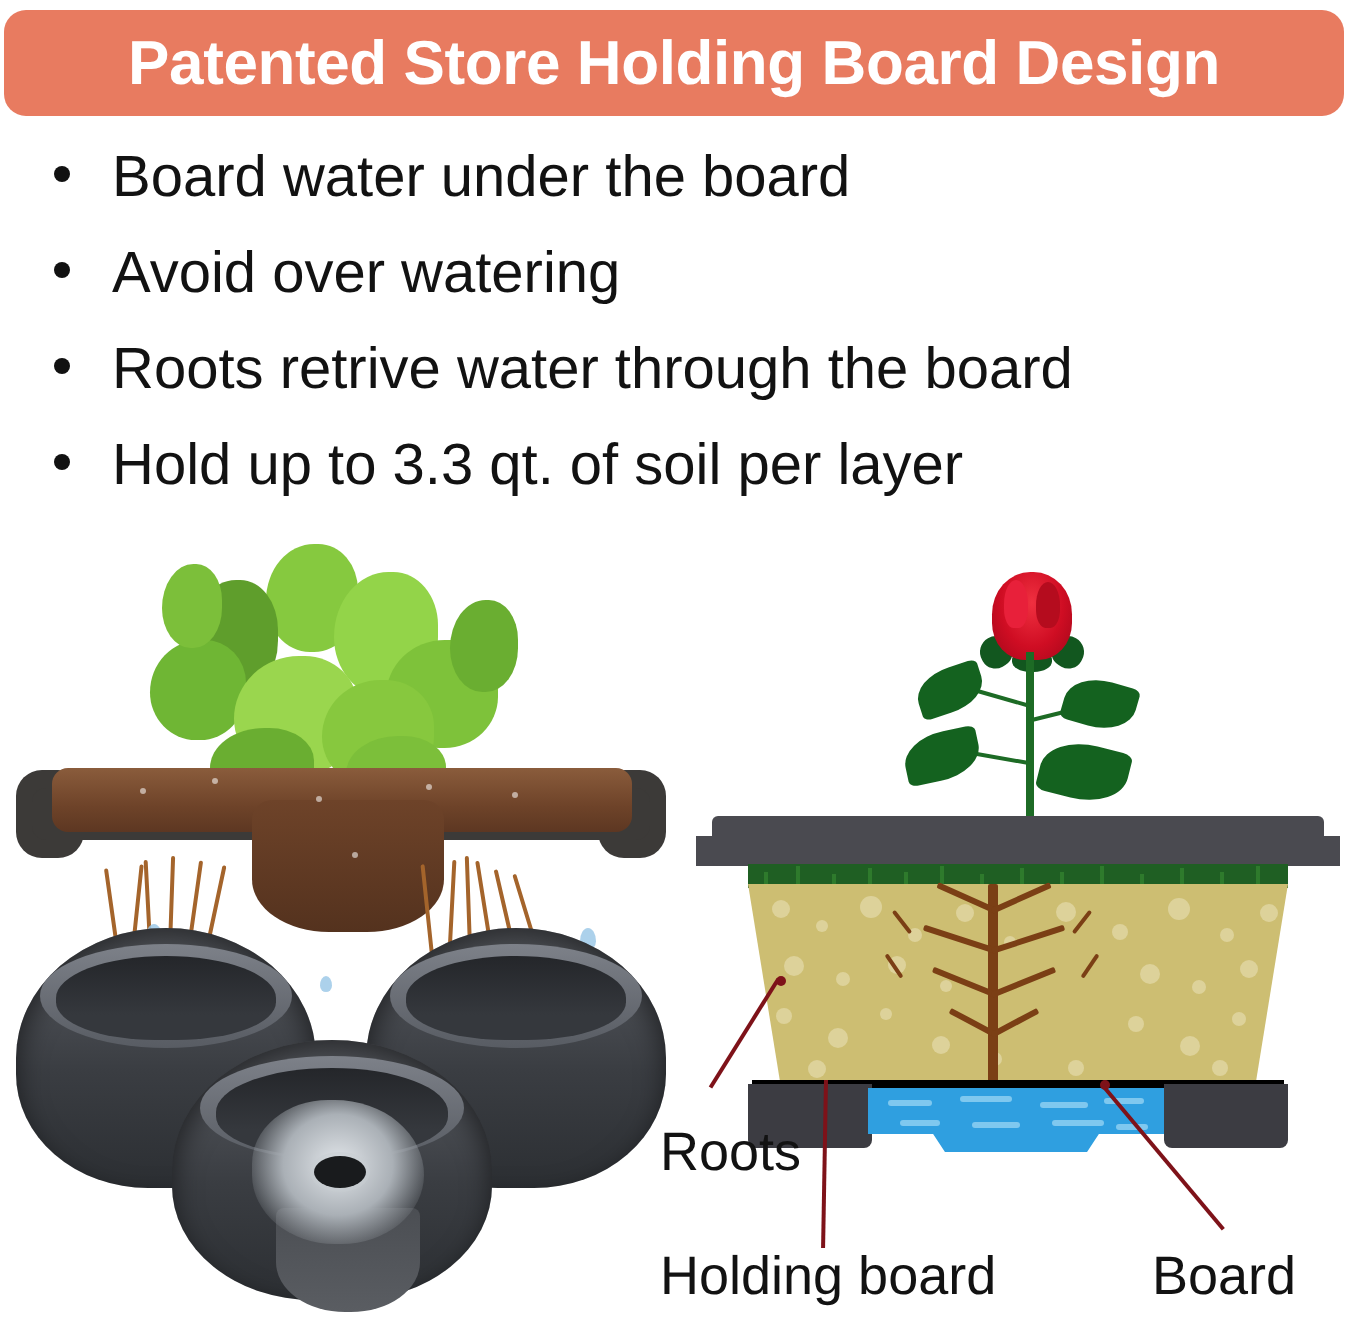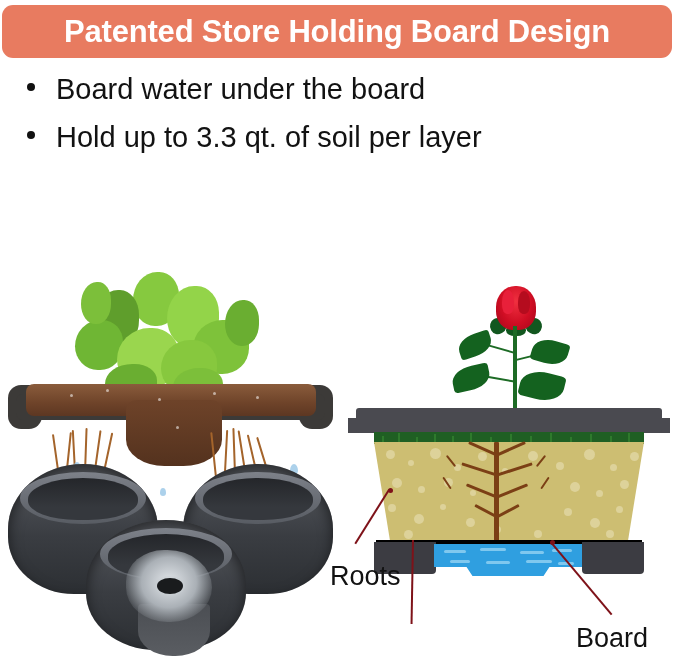--- a/index.html
+++ b/index.html
@@ -163,21 +163,29 @@
   <span id="header-title">Patented Store Holding Board Design</span>
 </div>
 
 <div id="feature-list">
 
   <div class="feature-row">
     <span class="bullet-dot"></span>
     <span class="feature-text">Board water under the board</span>
   </div>
 
-
+  <div class="feature-row">
+    <span class="bullet-dot"></span>
+    <span class="feature-text">Avoid over watering</span>
+  </div>
+
+  <div class="feature-row">
+    <span class="bullet-dot"></span>
+    <span class="feature-text">Roots retrive water through the board</span>
+  </div>
 
   <div class="feature-row">
     <span class="bullet-dot"></span>
     <span class="feature-text">Hold up to 3.3 qt. of soil per layer</span>
   </div>
 
 </div>
 
 <div id="figures">
 
@@ -364,15 +372,16 @@
     <span class="leader-dot" style="left:48px;top:220px;"></span>
     <span class="leader" style="left:50px;top:222px;width:64px;transform:rotate(122deg);"></span>
 
     <span class="leader" style="left:74px;top:272px;width:84px;transform:rotate(91deg);"></span>
 
     <span class="leader-dot" style="left:210px;top:272px;"></span>
     <span class="leader" style="left:212px;top:274px;width:94px;transform:rotate(50deg);"></span>
   </div>
 
   <span class="callout" style="left:330px;top:293px;">Roots</span>
+  <span class="callout" style="left:330px;top:355px;">Holding board</span>
   <span class="callout" style="left:576px;top:355px;">Board</span>
 
 </div>
 
 </body></html>

